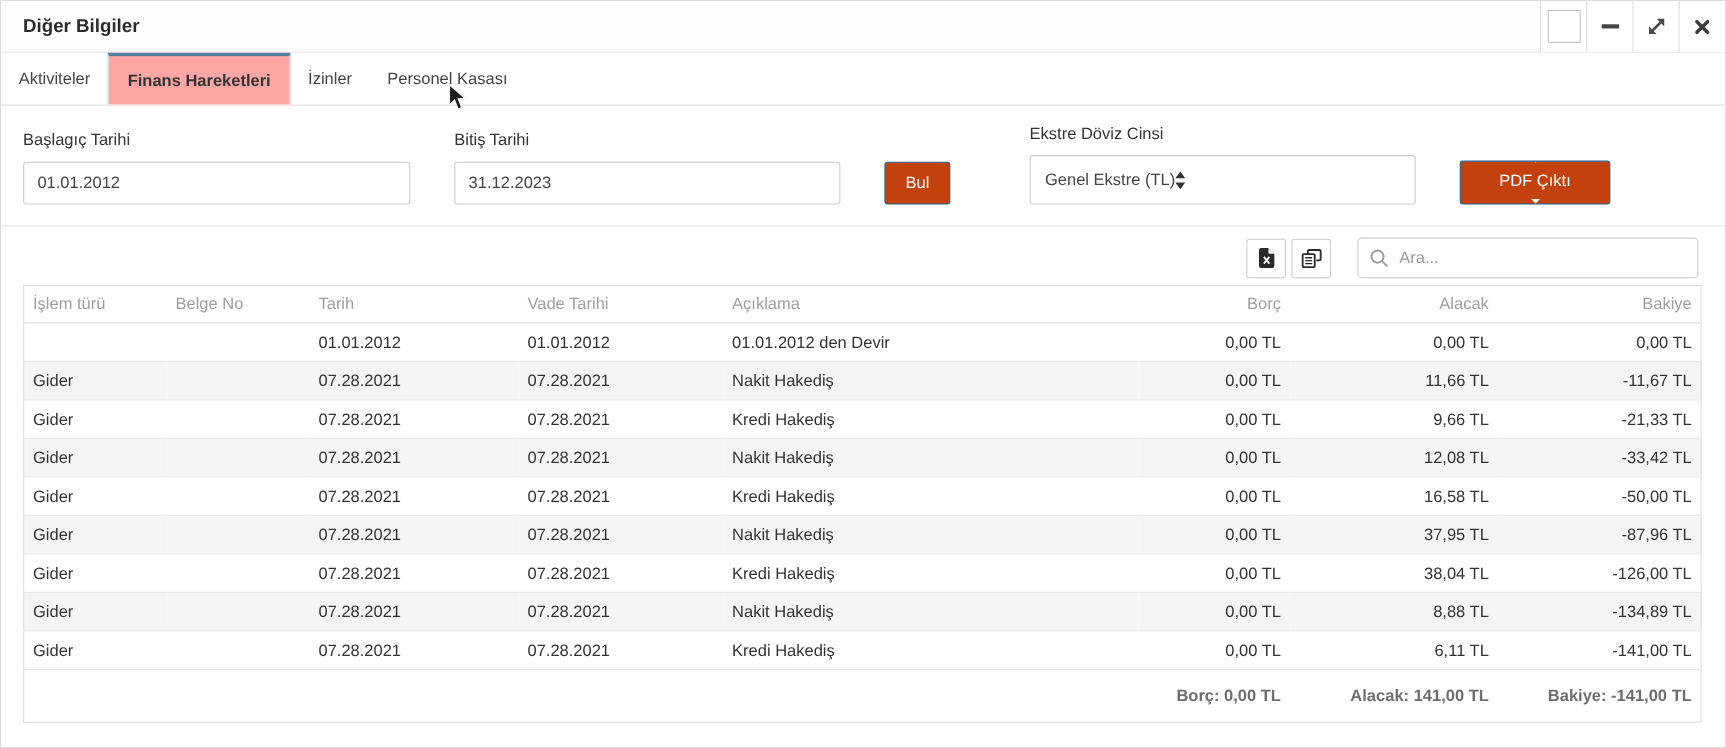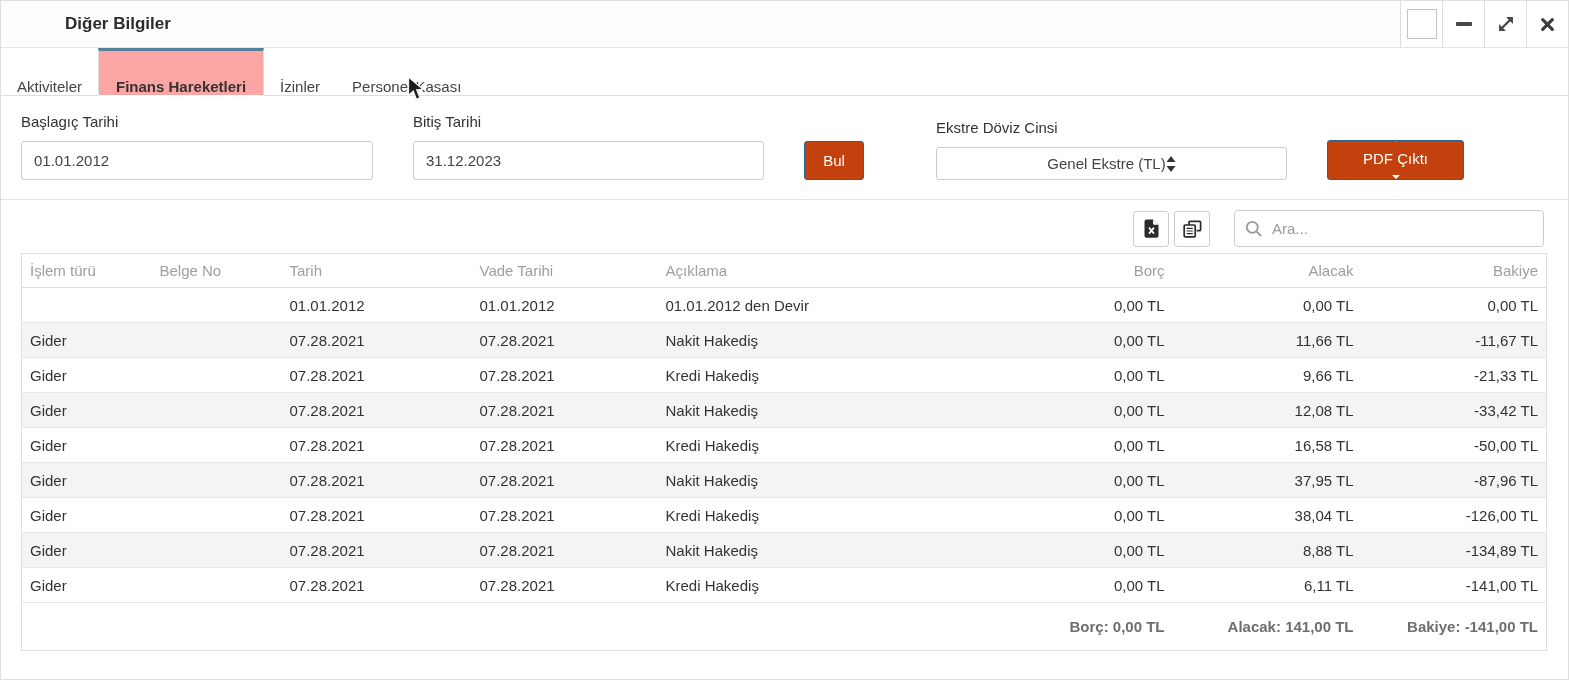--- a/index.html
+++ b/index.html
@@ -5,44 +5,44 @@
   * { margin:0; padding:0; box-sizing:border-box; }
   html,body { width:1569px; height:680px; }
   body {
     font-family:"Liberation Sans","DejaVu Sans",sans-serif;
     background:#fff; color:#333; overflow:hidden; position:relative;
   }
   .window { width:1569px; height:680px; border:1px solid #ddd; background:#fff; position:relative; }
 
   
   .titlebar { height:47px; background:#fdfdfd; border-bottom:1px solid #e7e7e7;
-    display:flex; justify-content:space-between; align-items:stretch;padding-left:44px; }
+    display:flex; justify-content:space-between; align-items:stretch; }
   .title { font-size:17px; font-weight:bold; color:#2b2b2b; padding-left:20px; align-self:center; }
   .controls { display:flex; height:100%; }
   .ctrl { width:42px; border-left:1px solid #ddd; display:flex; align-items:center; justify-content:center; cursor:pointer; background:#fff; }
   .square-glyph { width:30px; height:30px; border:1px solid #c3c3c3; background:#fff; }
   .minus-glyph { width:16px; height:4px; background:#474747; border-radius:1px; }
 
   
   .tabbar { display:flex; height:48px; background:#fff; border-bottom:1px solid #ddd; }
-  .tab { padding:0 16px; display:flex; align-items:flex-end; font-size:15px; color:#444; cursor:pointer; }
+  .tab { padding:0 16px; display:flex; align-items:center; font-size:15px; color:#444; cursor:pointer; }
   .tab.active { font-weight:bold; color:#333; background:#fca5a5; border-top:3px solid #56809a;
     border-left:1px solid #ddd; border-right:1px solid #ddd; margin-bottom:-1px; border-bottom:1px solid #fff; padding:0 17px; }
 
   
   .filters { display:flex; align-items:flex-end; padding:17px 20px 19px 20px; border-bottom:1px solid #e4e4e4; }
   .group { display:flex; flex-direction:column; }
   .group > label { font-size:15px; color:#333; margin-bottom:11px; }
   .text-input { height:39px; border:1px solid #ccc; border-radius:3px; padding:0 12px; font-size:15px; color:#444; outline:none; background:#fff; }
   .w-start { width:352px; margin-right:40px; }
   .w-end { width:351px; margin-right:40px; }
   .btn { background:#c2410c; border:1px solid #286597; border-radius:3px; color:#fff; font-size:15px; cursor:pointer; font-family:inherit; }
   .btn-bul { width:60px; height:39px; margin-right:72px; }
-  .select-box { width:351px; height:33px; border:1px solid #ccc; border-radius:3px; background:#fff;
-    display:flex; align-items:center; justify-content:center; padding:0 13px; font-size:15px; color:#444; margin-right:40px; cursor:pointer; }
+  .select-box { width:351px; height:45px; border:1px solid #ccc; border-radius:3px; background:#fff;
+    display:flex; align-items:center; justify-content:flex-start; padding:0 13px; font-size:15px; color:#444; margin-right:40px; cursor:pointer; }
   .btn-pdf { width:137px; height:40px; display:flex; align-items:center; justify-content:center; gap:8px;flex-direction:column; }
   .caret-down { width:0; height:0; border-left:4px solid transparent; border-right:4px solid transparent; border-top:4.5px solid #fff; }
 
   
   .toolbar { display:flex; justify-content:flex-end; align-items:center; padding:10px 24px 6px 20px; }
   .icon-btn { width:36px; height:36px; border:1px solid #ccc; border-radius:3px; background:#fff;
     display:flex; align-items:center; justify-content:center; margin-left:5px; cursor:pointer; }
   .search-wrap { position:relative; margin-left:24px; }
   .search-input { width:310px; height:37px; border:1px solid #ccc; border-radius:4px; padding:0 10px 0 37px;
     font-size:15px; color:#555; outline:none; font-family:inherit; }

